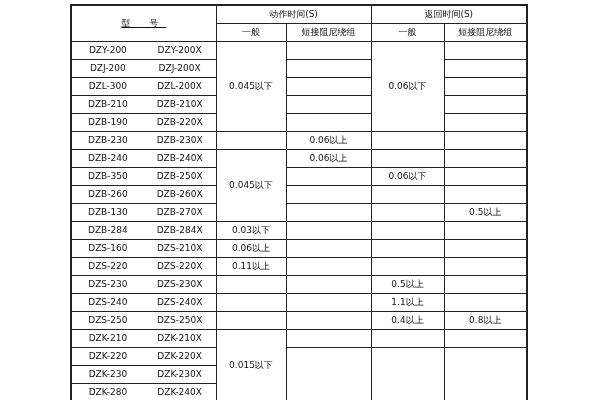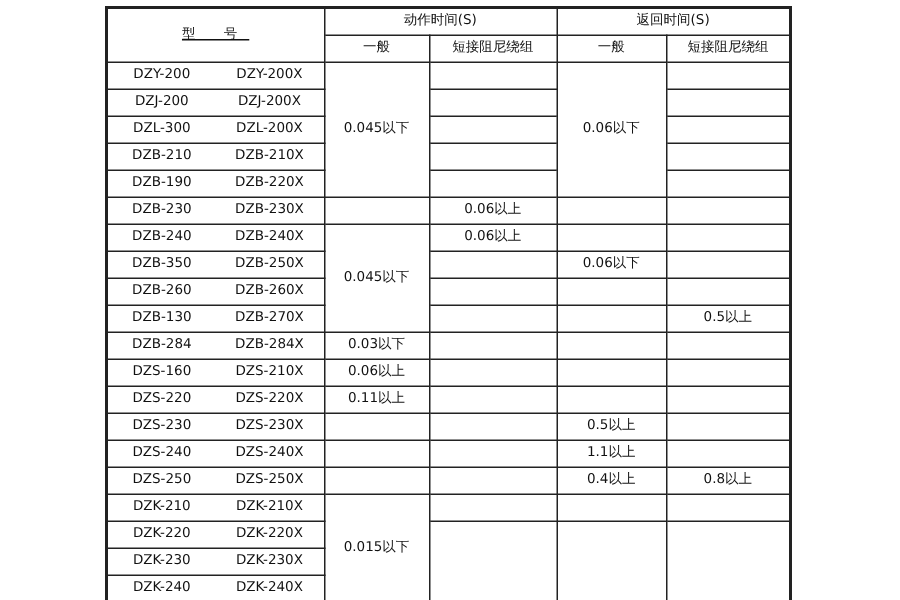--- a/index.html
+++ b/index.html
@@ -292,20 +292,20 @@
         <td>
             <div class="model-cell">
               <span>DZK-230</span>
               <span>DZK-230X</span>
             </div>
           </td>
       </tr>
       <tr>
         <td>
             <div class="model-cell">
-              <span>DZK-240</span>
+              <span>DZK-280</span>
               <span>DZK-240X</span>
             </div>
           </td>
       </tr>
     </tbody>
   </table>
 </div>
 
 </body></html>

